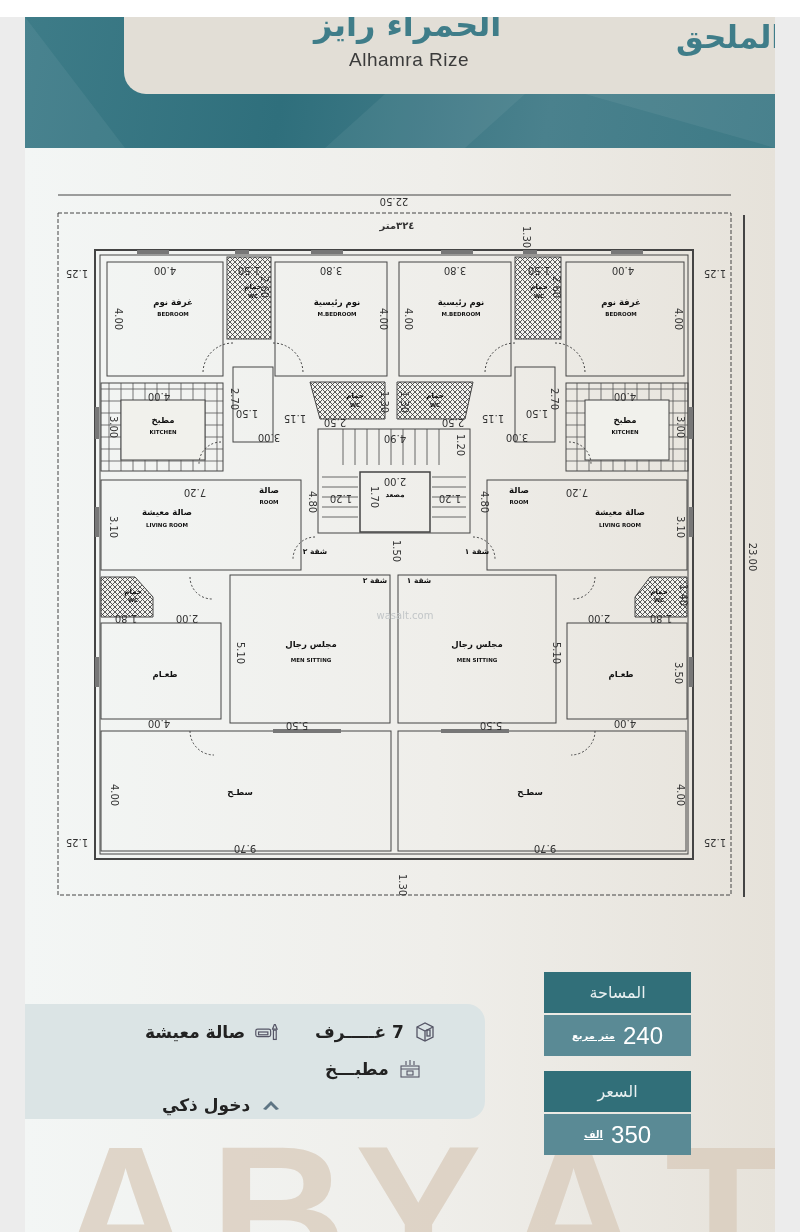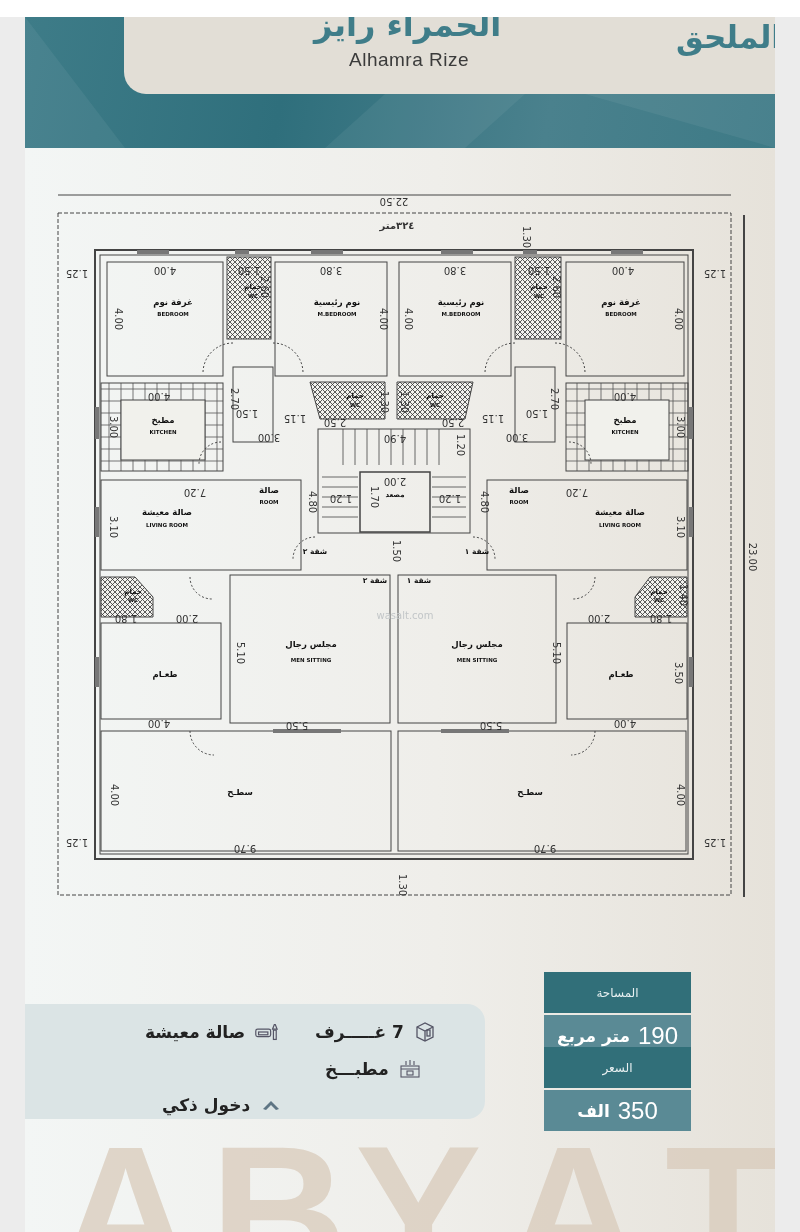--- a/index.html
+++ b/index.html
@@ -12,24 +12,24 @@
   .title-ar{position:absolute;left:190px;top:-8px;font-size:32px;font-weight:bold;color:#3f7d89;direction:rtl;line-height:1;}
   .title-en{position:absolute;left:204px;top:32px;font-family:Liberation Sans, sans-serif;font-size:19px;color:#3b3b3b;letter-spacing:0.5px;margin-left:21px;}
   .unit-ar{position:absolute;left:552px;top:5px;font-size:31px;font-weight:bold;color:#3f7d89;direction:rtl;line-height:1;}
   .plan{position:absolute;left:0;top:0;}
   .watermark{position:absolute;left:0;top:1095px;width:750px;height:120px;pointer-events:none;}
   .wm-letter{position:absolute;top:5px;font-family:"Liberation Sans",sans-serif;font-weight:bold;font-size:190px;line-height:1;color:#d9cbbb;opacity:0.75;}
   .features{position:absolute;left:0;top:987px;width:460px;height:115px;background:#dbe4e5;border-top-right-radius:18px;border-bottom-right-radius:18px;}
   .feat{position:absolute;display:flex;align-items:center;gap:8px;direction:rtl;font-size:17px;color:#222;font-weight:bold;}
   .feat .ico{width:26px;height:26px;display:flex;align-items:center;justify-content:center;}
   .stat{position:absolute;left:519px;width:147px;}
-  .stat .hd{height:41px;background:#316f79;color:#e8f0f1;font-size:12px;display:flex;align-items:center;justify-content:center;direction:rtl;}
+  .stat .hd{height:41px;background:#316f79;color:#e8f0f1;font-size:16px;display:flex;align-items:center;justify-content:center;direction:rtl;}
   .stat .val{height:41px;margin-top:2px;background:#5a8a95;color:#ffffff;display:flex;align-items:center;justify-content:center;gap:8px;direction:rtl;}
   .stat .num{font-size:24px;font-family:"Liberation Sans",sans-serif;}
-  .stat .unit{font-size:17px;font-weight:bold;}
+  .stat .unit{font-size:10px;font-weight:bold;text-decoration:underline;}
 </style>
 </head>
 <body>
 
 <div class="topbar"></div>
 
 <div class="card">
 
   <div class="banner">
     <div class="facet" style="left:0;top:0;width:100px;height:131px;clip-path:polygon(0 0,100% 100%,0 100%);"></div>
@@ -320,24 +320,24 @@
             <path d="M4 14 L12 6 L20 14 L17 15 L12 10 L7 15 Z" fill="#5e7584"></path>
           </svg>
       </span>
       <span>دخول ذكي</span>
     </div>
   </div>
 
   <div class="stat" style="top:955px;">
     <div class="hd">المساحة</div>
     <div class="val">
-      <span class="num">190</span>
+      <span class="num">240</span>
       <span class="unit">متر مربع</span>
     </div>
   </div>
-  <div class="stat" style="top:1030px;">
+  <div class="stat" style="top:1054px;">
     <div class="hd">السعر</div>
     <div class="val">
       <span class="num">350</span>
       <span class="unit">الف</span>
     </div>
   </div>
 </div>
 
 </body></html>

